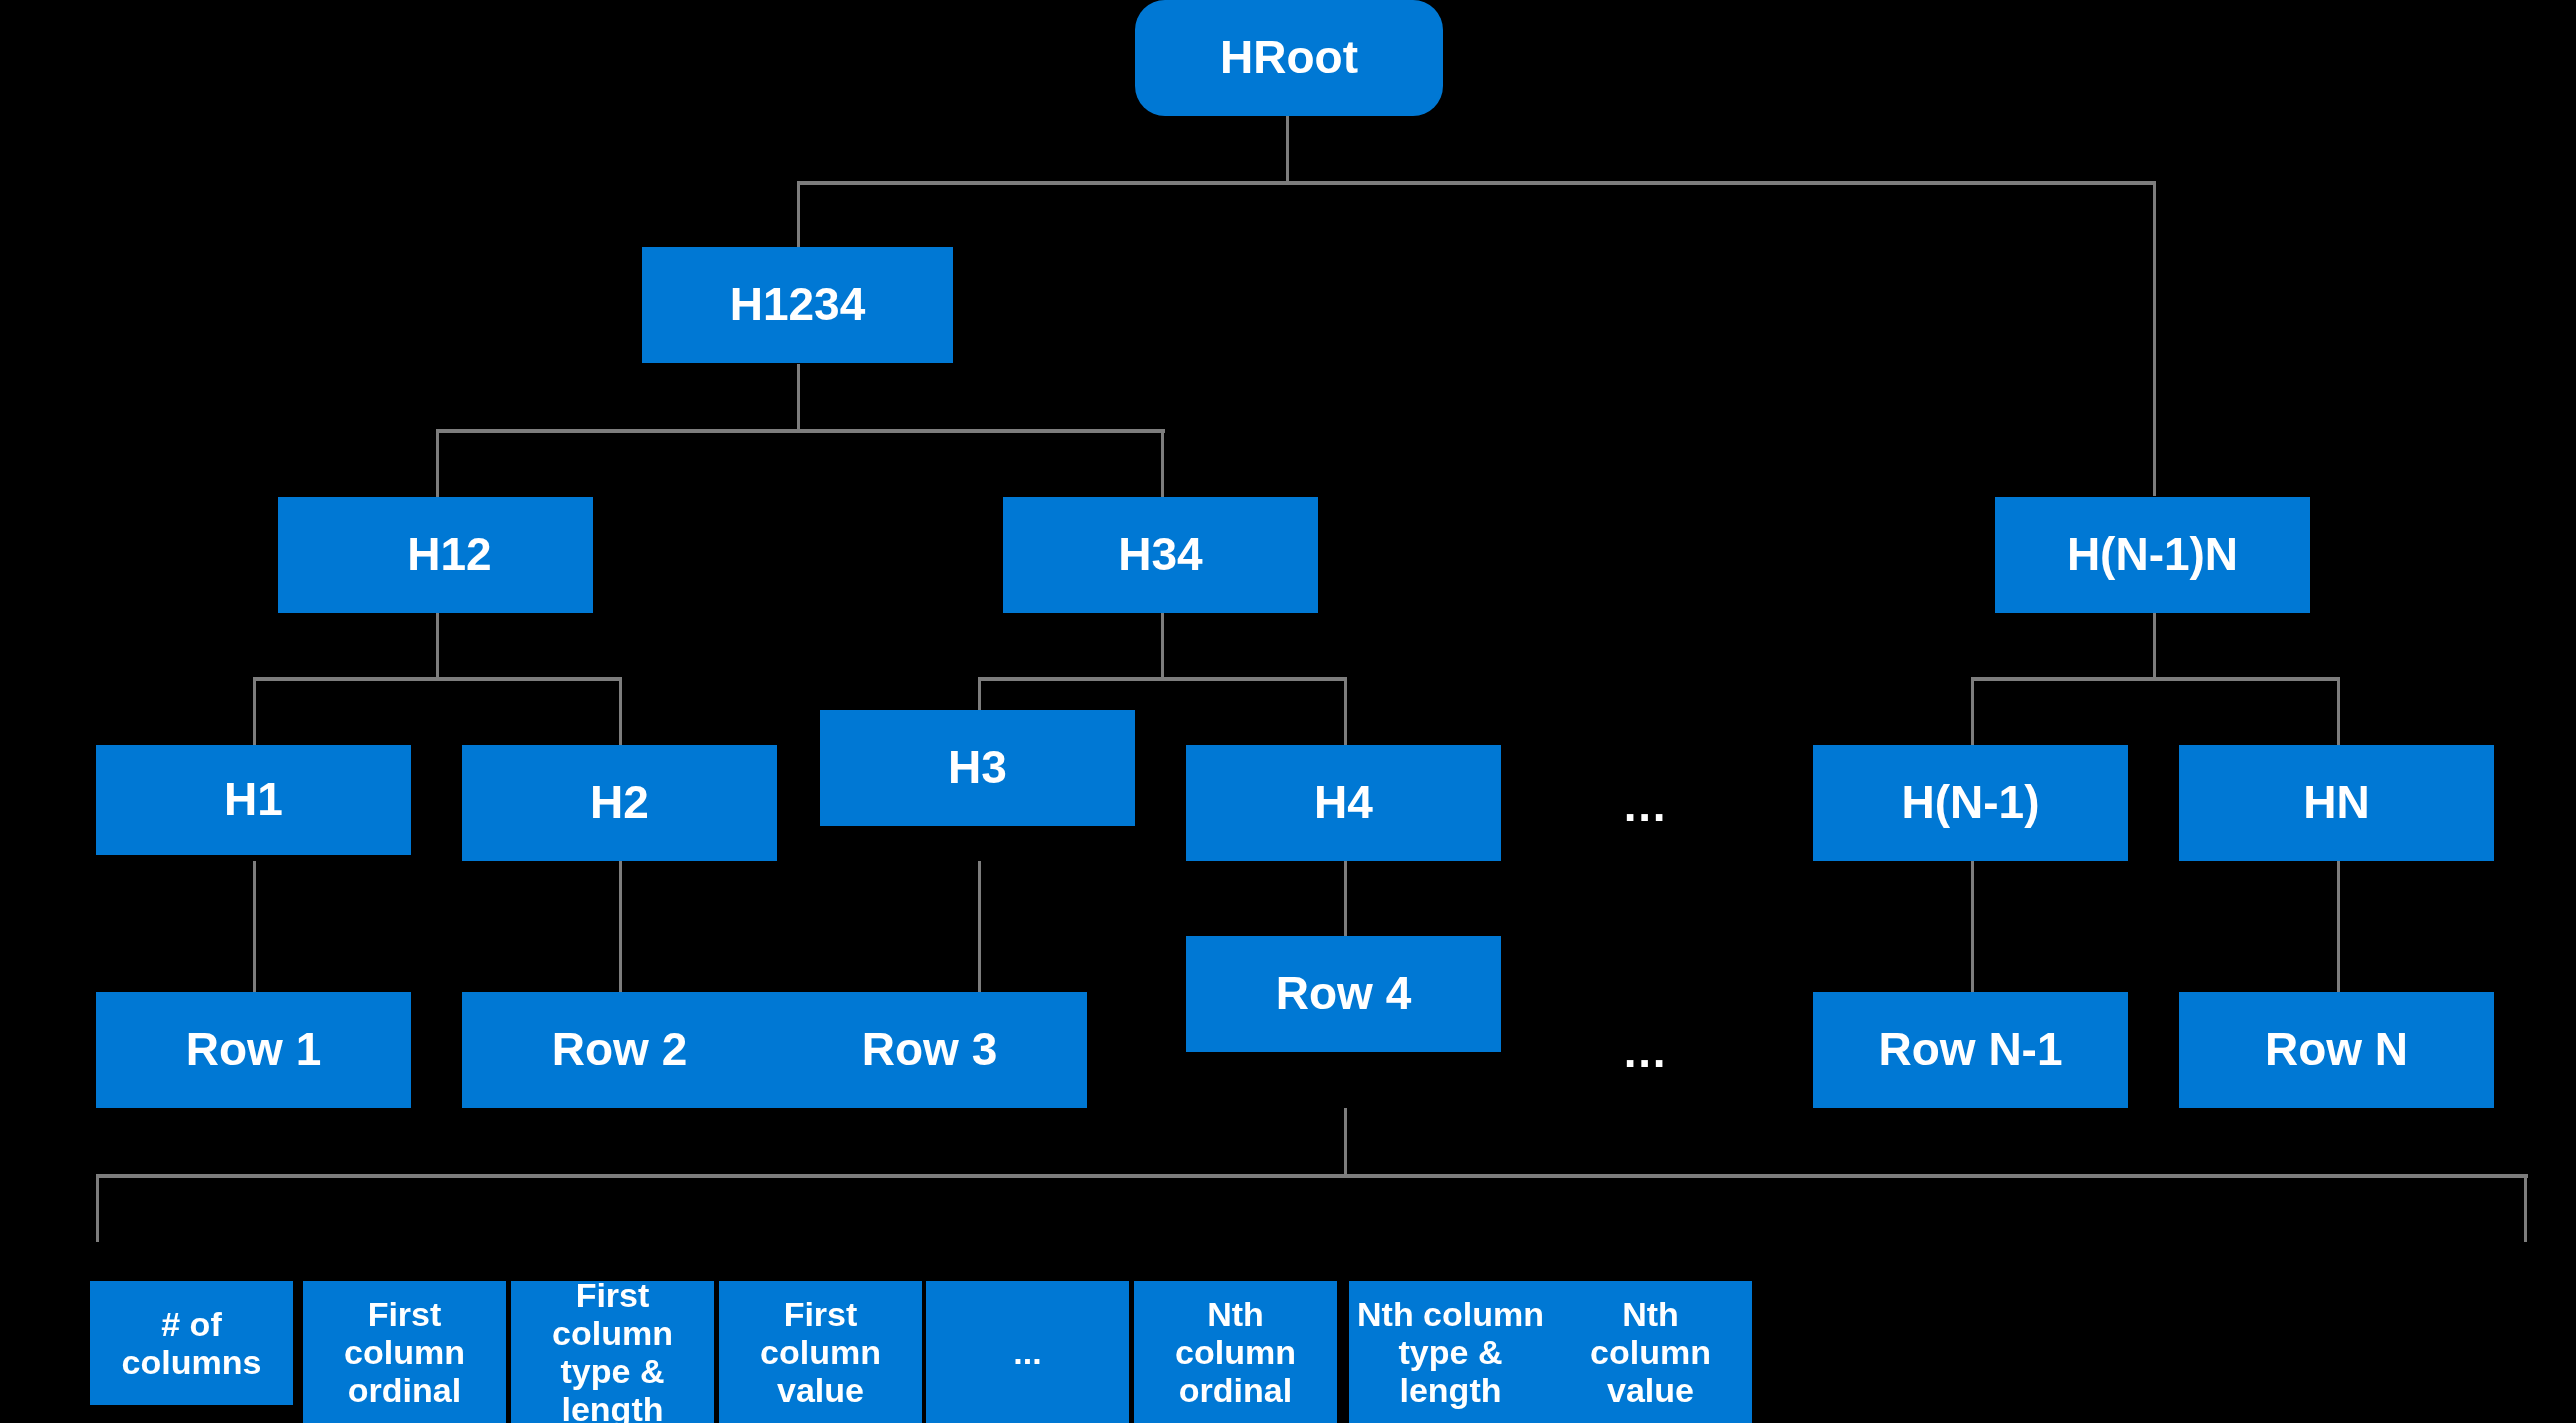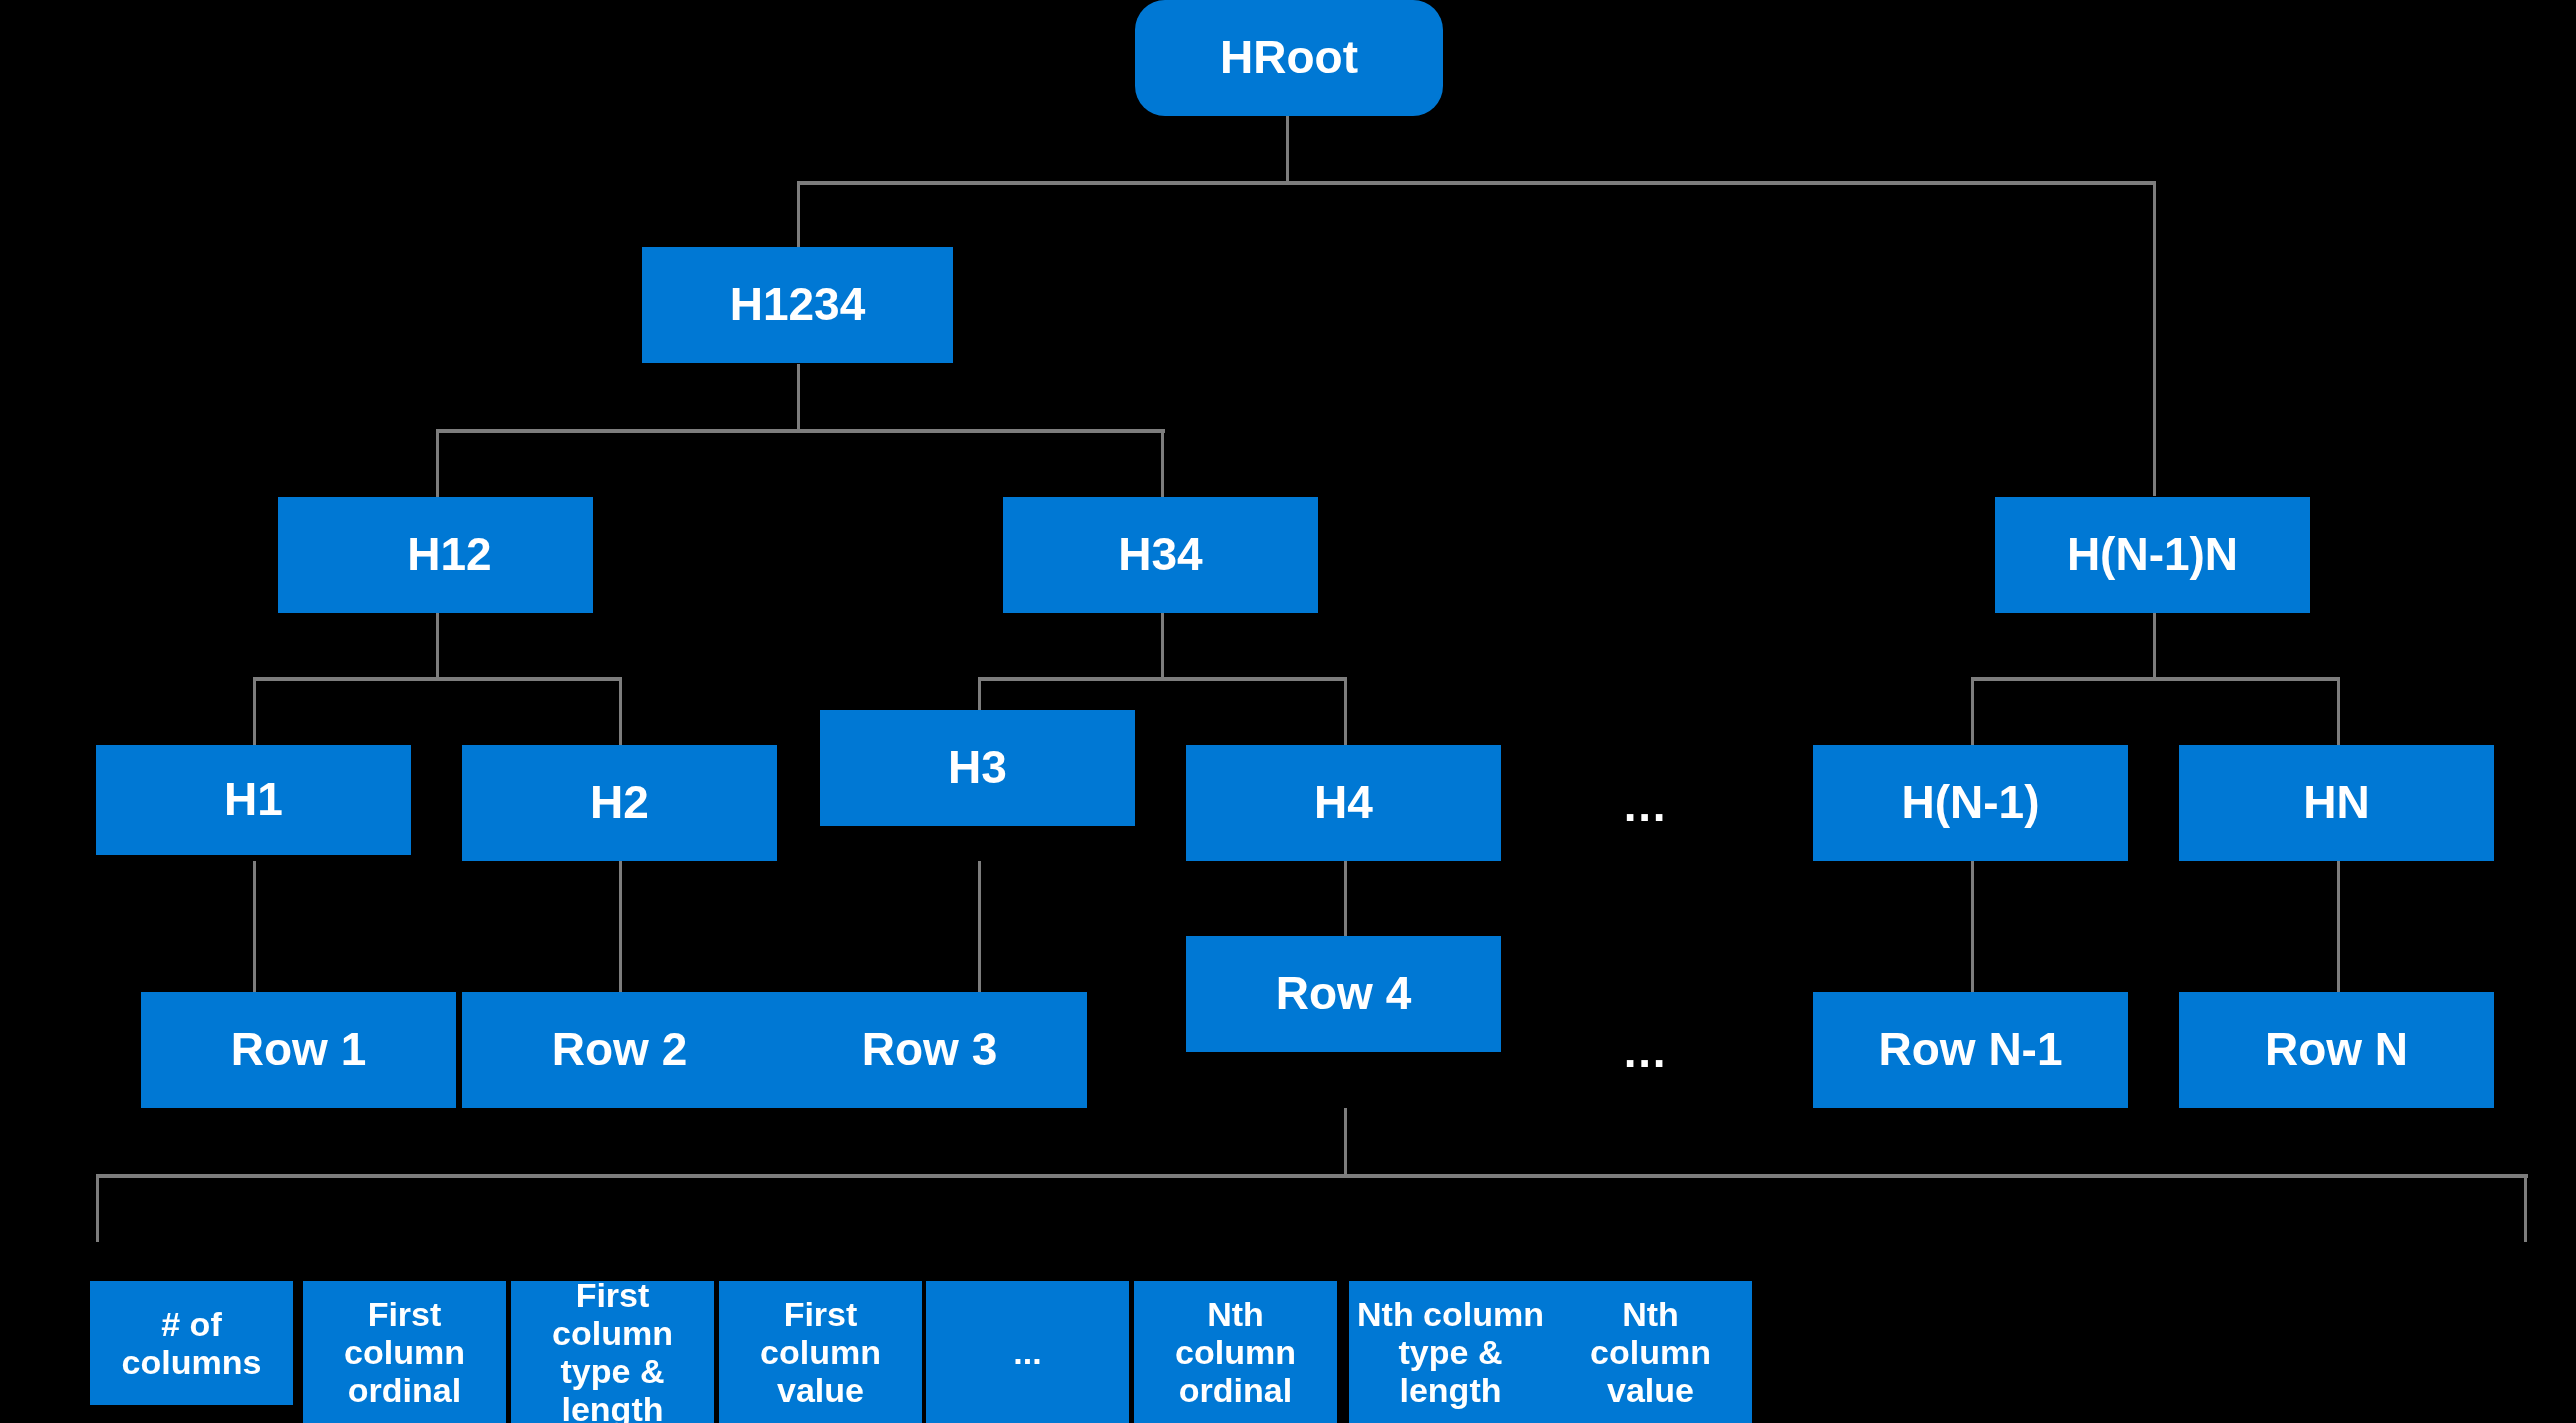--- a/index.html
+++ b/index.html
@@ -111,21 +111,21 @@
 
   <div class="node h" style="left:96px; top:745px; width:315px; height:110px;">H1</div>
   <div class="node h" style="left:462px; top:745px; width:315px; height:116px;">H2</div>
   <div class="node h" style="left:820px; top:710px; width:315px; height:116px;">H3</div>
   <div class="node h" style="left:1186px; top:745px; width:315px; height:116px;">H4</div>
   <div class="node h" style="left:1813px; top:745px; width:315px; height:116px;">H(N-1)</div>
   <div class="node h" style="left:2179px; top:745px; width:315px; height:116px;">HN</div>
 
   <div class="ellipsis" style="left:1586px; top:784px; width:119px; height:41px;">...</div>
 
-  <div class="node row" style="left:96px; top:992px; width:315px; height:116px;margin-left:45px;">Row 1</div>
+  <div class="node row" style="left:96px; top:992px; width:315px; height:116px;">Row 1</div>
   <div class="node row" style="left:462px; top:992px; width:315px; height:116px;">Row 2</div>
   <div class="node row" style="left:772px; top:992px; width:315px; height:116px;">Row 3</div>
   <div class="node row" style="left:1186px; top:936px; width:315px; height:116px;">Row 4</div>
   <div class="node row" style="left:1813px; top:992px; width:315px; height:116px;">Row N-1</div>
   <div class="node row" style="left:2179px; top:992px; width:315px; height:116px;">Row N</div>
 
   <div class="ellipsis" style="left:1586px; top:1030px; width:119px; height:41px;">...</div>
 
   <div class="node col" style="left:90px; top:1281px; width:203px; height:124px;">
     <span>

